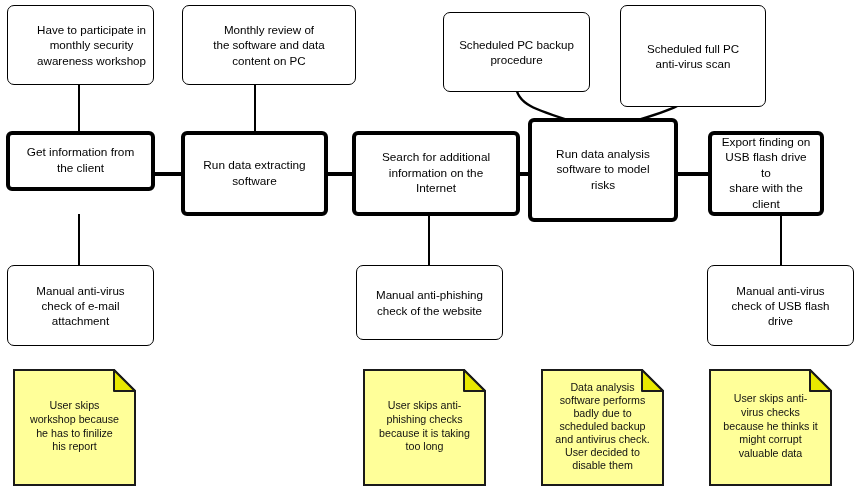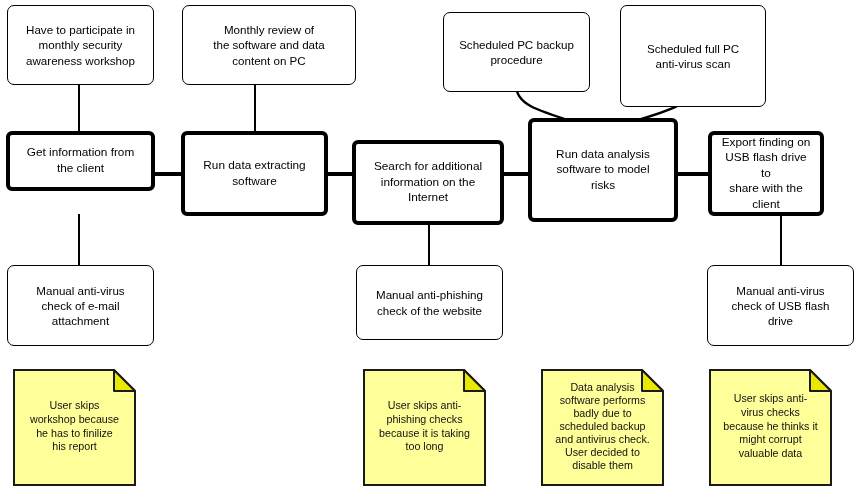--- a/index.html
+++ b/index.html
@@ -108,21 +108,21 @@
   <div class="edge h" style="left:153px; top:172px; width:31px;"></div>
   <div class="edge h" style="left:326px; top:172px; width:28px;"></div>
   <div class="edge h" style="left:502px; top:172px; width:28px;"></div>
   <div class="edge h" style="left:676px; top:172px; width:34px;"></div>
 
   <svg class="curves" viewBox="0 0 860 494">
     <path d="M 516 85 C 516 108, 545 112, 602 131" fill="none" stroke="#000000" stroke-width="2.4"></path>
     <path d="M 692 85 C 692 108, 662 112, 602 131" fill="none" stroke="#000000" stroke-width="2.4"></path>
   </svg>
 
-  <div class="node" style="left:7px; top:5px; width:147px; height:80px;">
+  <div class="node" style="left:7px; top:5px; width:147px; height:80px;justify-content:flex-end;">
     <span class="label">Have to participate in
 monthly security
 awareness workshop</span>
   </div>
 
   <div class="node" style="left:182px; top:5px; width:174px; height:80px;">
     <span class="label">Monthly review of
 the software and data
 content on PC</span>
   </div>
@@ -140,21 +140,21 @@
   <div class="node thick" style="left:6px; top:131px; width:149px; height:60px;">
     <span class="label">Get information from
 the client</span>
   </div>
 
   <div class="node thick" style="left:181px; top:131px; width:147px; height:85px;">
     <span class="label">Run data extracting
 software</span>
   </div>
 
-  <div class="node thick" style="left:352px; top:140px; width:152px; height:85px;">
+  <div class="node thick" style="left:352px; top:131px; width:168px; height:85px;">
     <span class="label">Search for  additional
 information on the
 Internet</span>
   </div>
 
   <div class="node thick" style="left:528px; top:118px; width:150px; height:104px;">
     <span class="label">Run data analysis
 software to model
 risks</span>
   </div>

